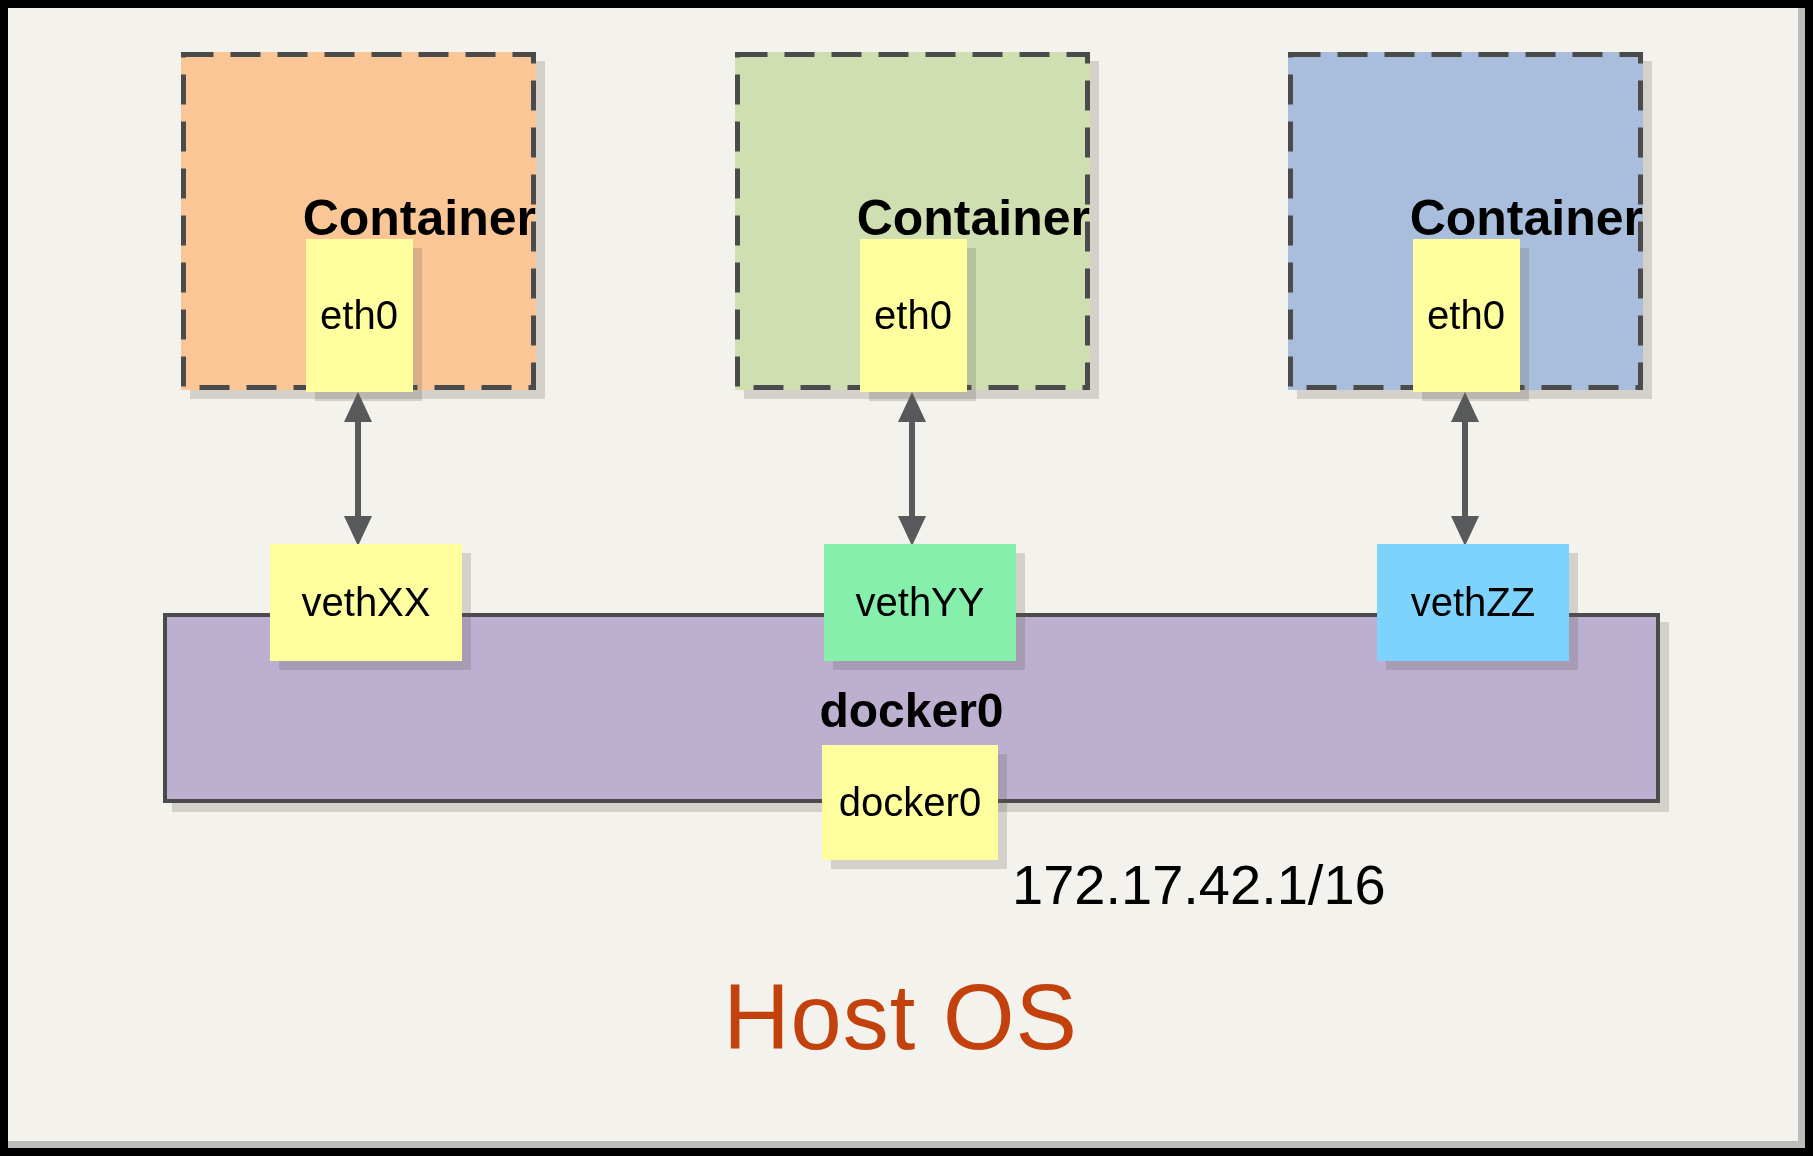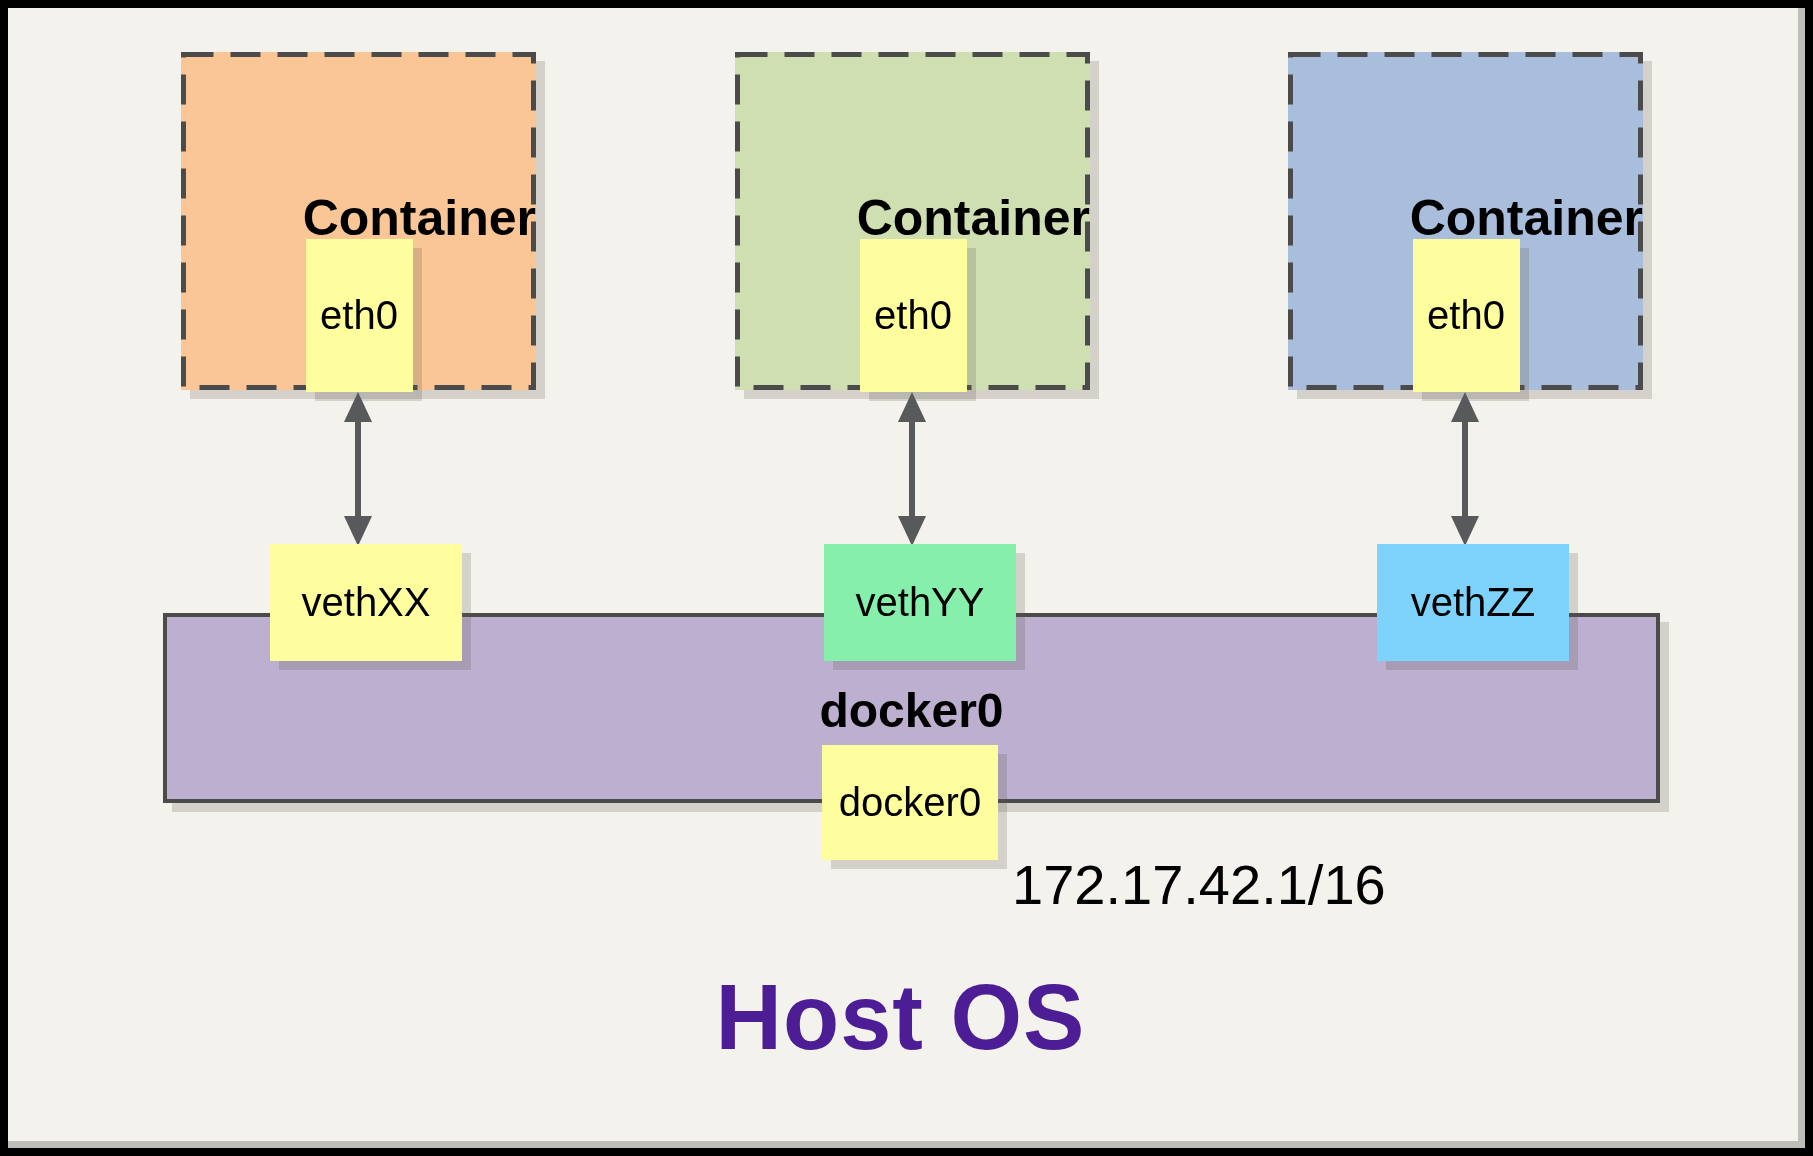--- a/index.html
+++ b/index.html
@@ -35,21 +35,21 @@
   }
   .bridge-title{
     position:absolute;left:0;right:0;top:66px;text-align:center;
     font-size:48px;font-weight:bold;color:#000;z-index:2;
   }
   .ip-label{
     position:absolute;left:1004px;top:836px;font-size:56px;color:#000;z-index:2;margin-top:8px;
   }
   .host-title{
     position:absolute;left:0;right:12px;top:957px;text-align:center;
-    font-size:92px;font-weight:bold;color:#4c1d95;letter-spacing:1px;
+    font-size:92px;font-weight:normal;color:#c2410c;letter-spacing:1px;
   }
 </style>
 </head>
 <body>
 
 <div class="frame">
   <div class="stage" style="background-color: rgb(244, 242, 236);">
 
     <div class="container-box shadowed" style="left: 173px; background-color: rgb(250, 198, 150);">
       <svg class="dash-border" viewBox="0 0 355 338" preserveAspectRatio="none" aria-hidden="true">

